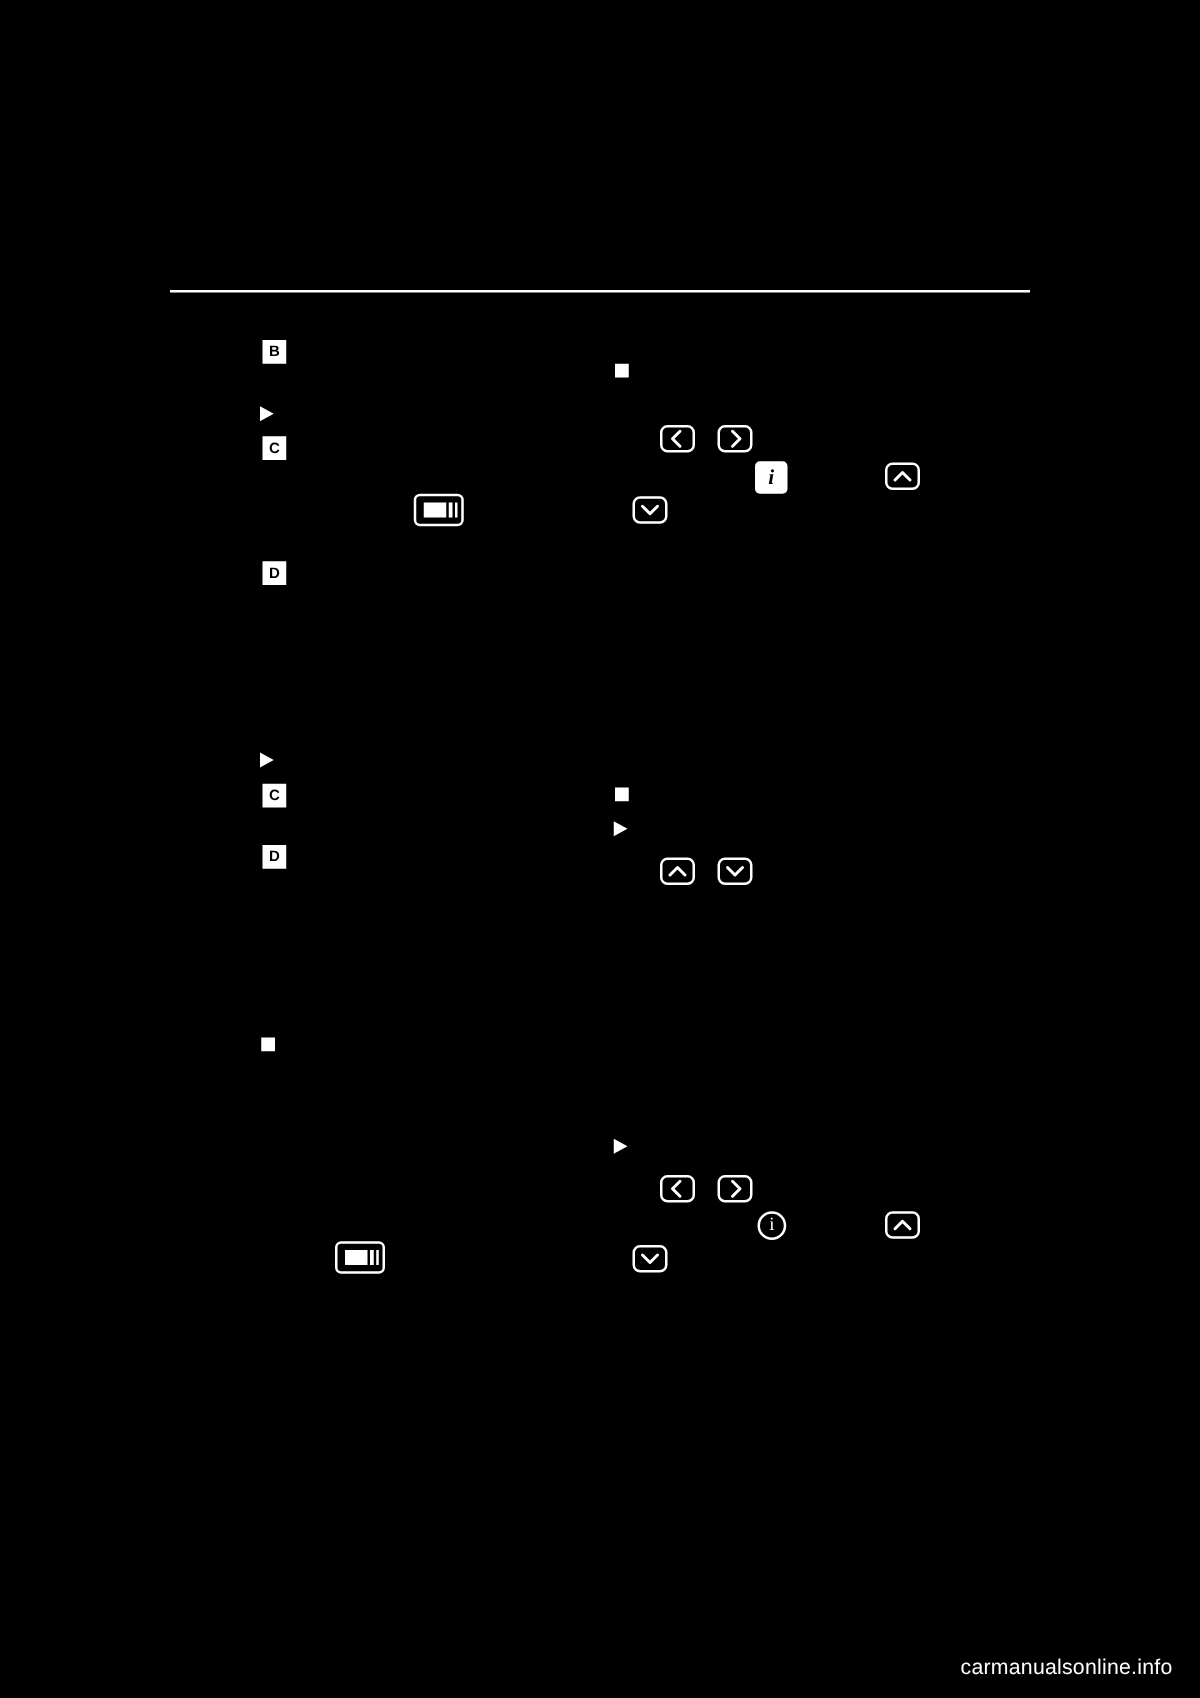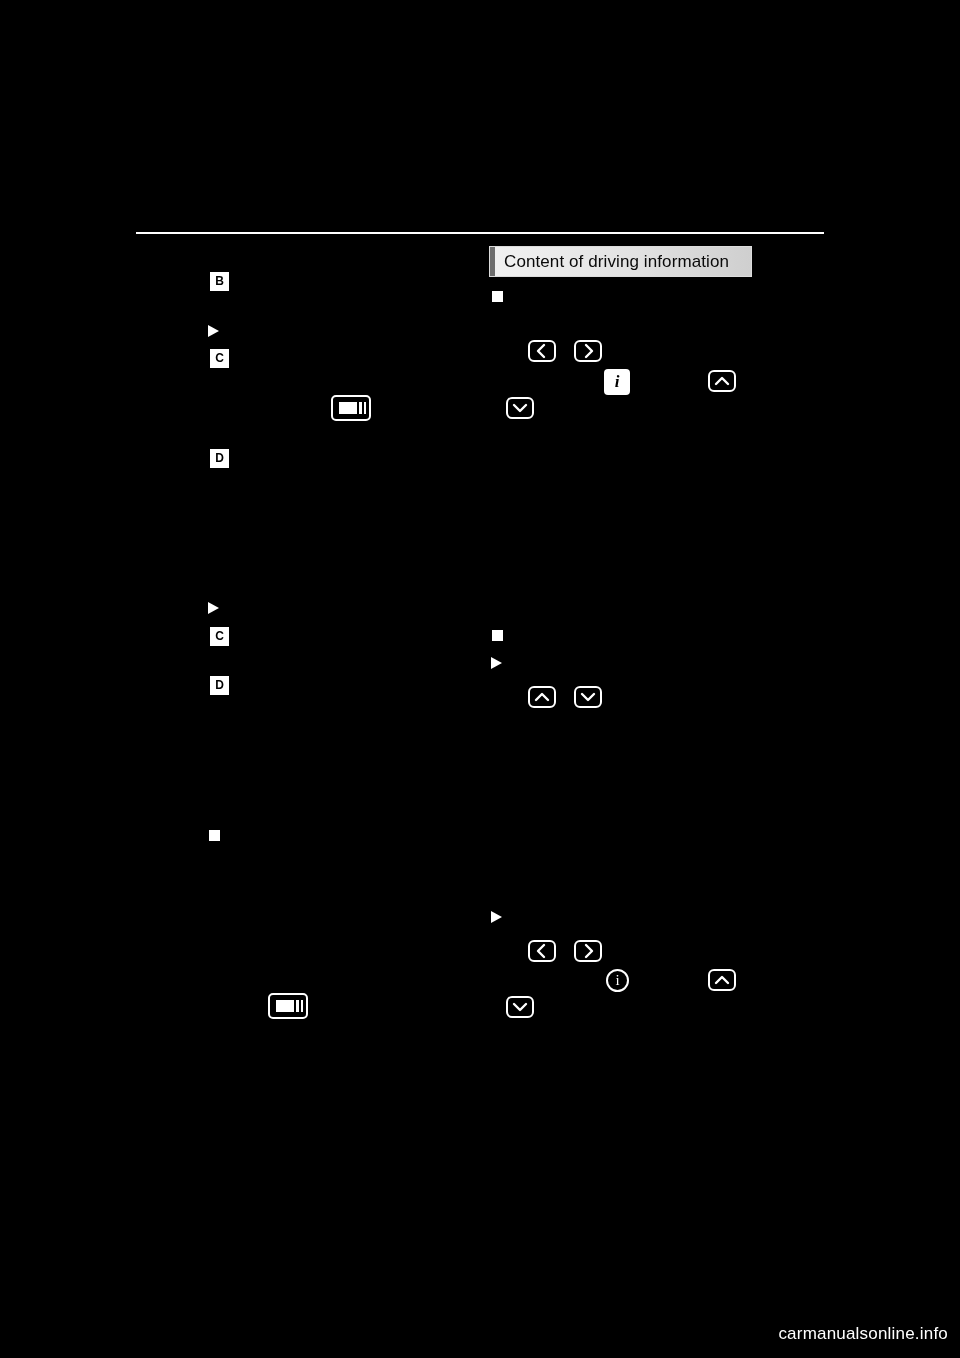--- a/index.html
+++ b/index.html
@@ -136,21 +136,21 @@
   }
   .layers-icon .s1,
   .layers-icon .s2,
   .layers-icon .s3 {
     position: absolute;
     background: #ffffff;
   }
   
   .footer-mark {
     position: absolute;
-    right: 12px;
+    right: 22px;
     bottom: 14px;
     color: #ffffff;
     font-size: 17px;
     font-family: "Liberation Sans", sans-serif;
     letter-spacing: 0.2px;
   }
 </style>
 </head>
 <body>
 
@@ -179,24 +179,20 @@
   <div class="letter-chip" style="left:210px; top:676px;">D</div>
 
   <div class="sq-bullet" style="left:209px; top:830px;"></div>
 
   <div class="layers-icon" style="left:268px; top:993px;">
     <div class="s1" style="left:6px; top:5px; width:18px; height:12px;"></div>
     <div class="s2" style="left:26px; top:5px; width:3px; height:12px;"></div>
     <div class="s3" style="left:31px; top:5px; width:2px; height:12px;"></div>
   </div>
 
-  <div class="section-bar">
-    <div class="accent"></div>
-    <div class="label">Content of driving information</div>
-  </div>
 
   <div class="sq-bullet" style="left:492px; top:291px;"></div>
 
   <div class="key" style="left:528px; top:340px;">
     <svg width="24" height="18" viewBox="0 0 24 18">
       <polyline points="14,3 8,9 14,15" fill="none" stroke="#ffffff" stroke-width="2.4" stroke-linecap="round" stroke-linejoin="round"></polyline>
     </svg>
   </div>
   <div class="key" style="left:574px; top:340px;">
     <svg width="24" height="18" viewBox="0 0 24 18">

